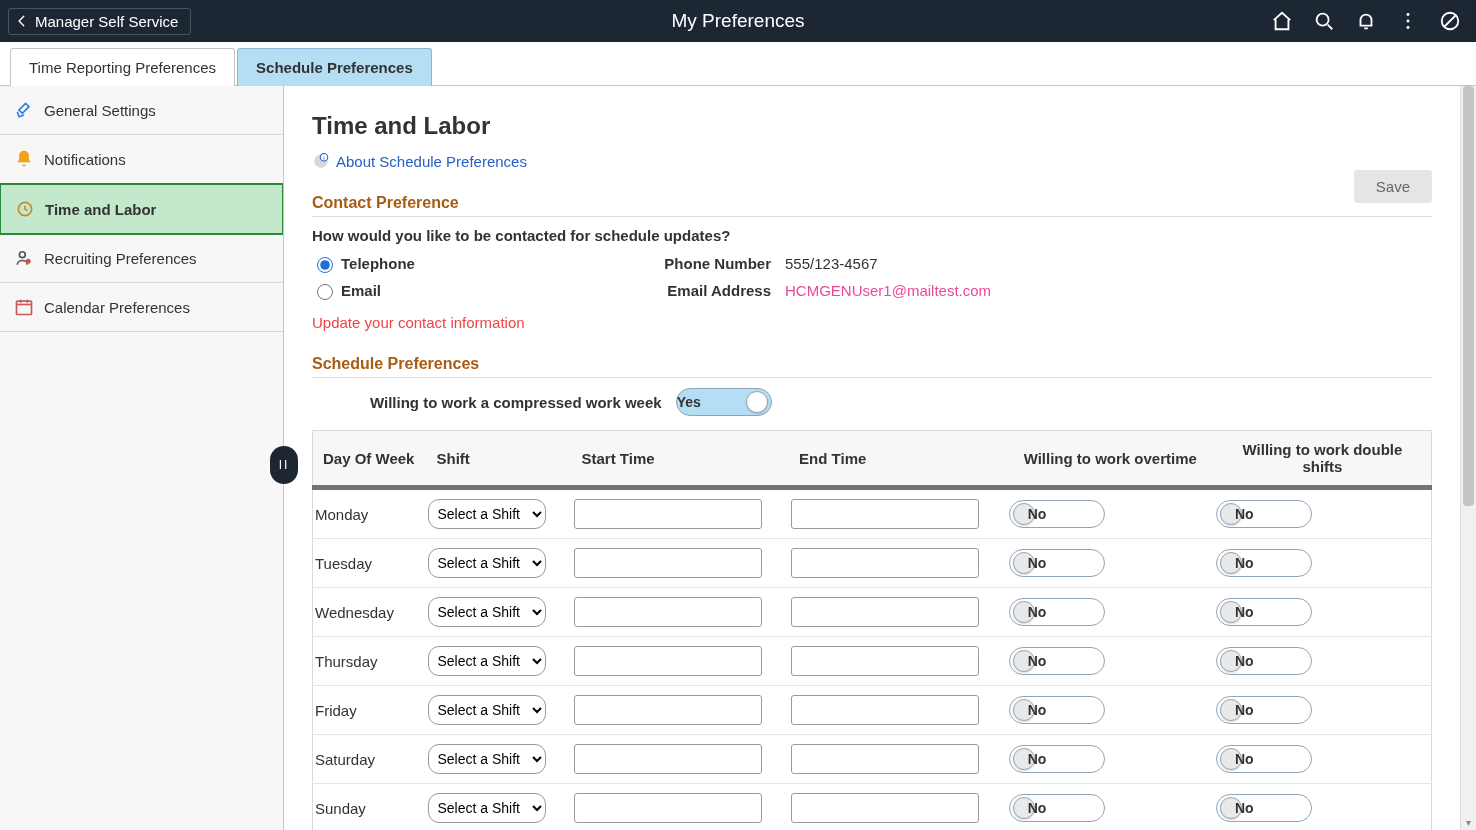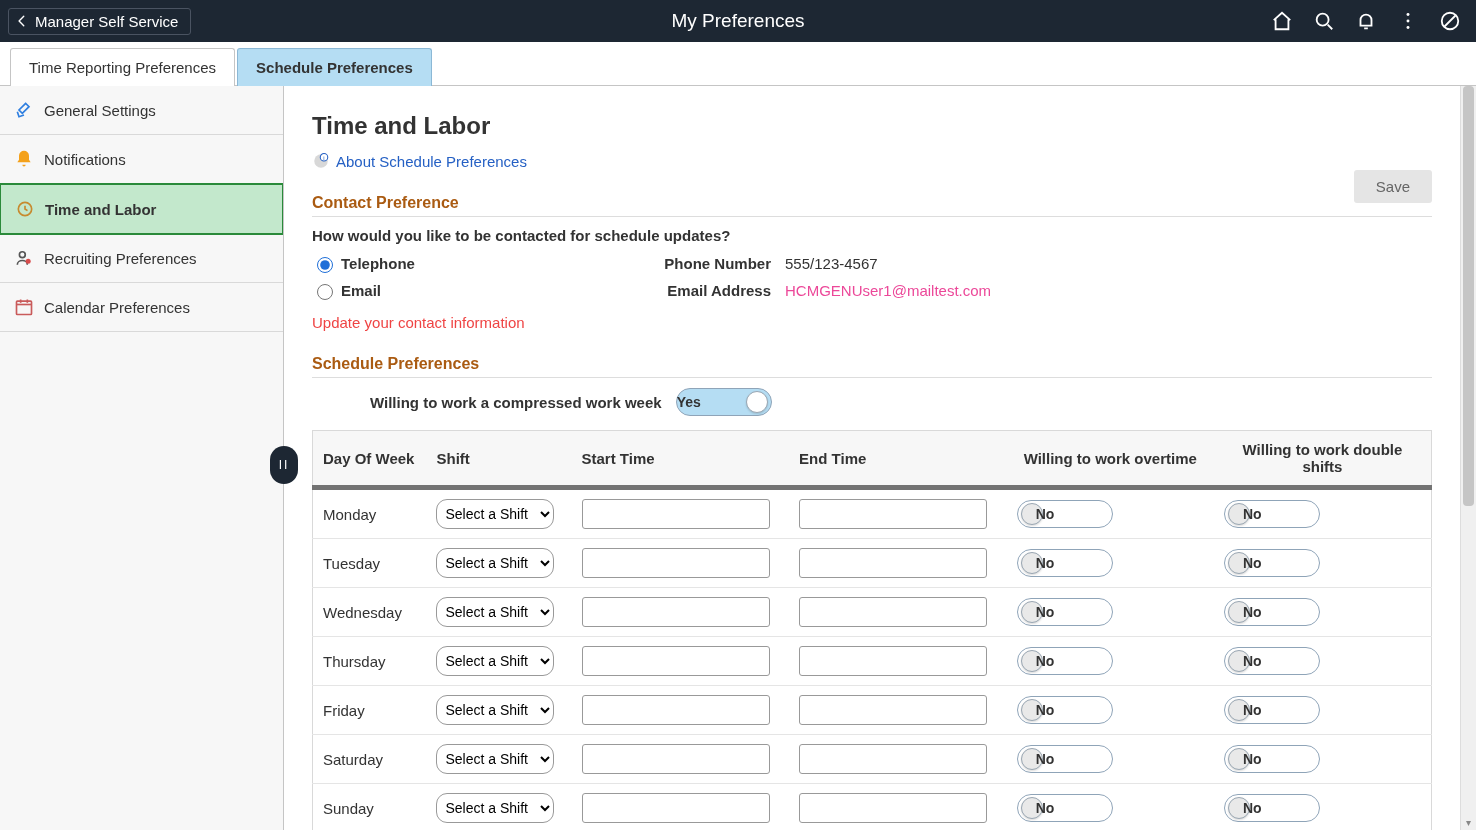--- a/index.html
+++ b/index.html
@@ -45,21 +45,21 @@
   .toggle .knob { width:22px; height:22px; border-radius:50%; background:#fff; border:1px solid #9aa7b3; position:absolute; top:2px; box-shadow:0 1px 2px rgba(0,0,0,.15); }
   .toggle.on .knob { right:3px; }
   .toggle.off .knob { left:3px; background:#e9e9e9; }
   .toggle .tlabel { position:absolute; left:0; right:0; text-align:left; font-weight:700; font-size:14px; }
   .toggle.off .tlabel { padding-left:18px; }
   .toggle.on .tlabel { padding-right:18px; }
   
   table.sched { width:100%; border:1px solid #d9d9d9; border-collapse:collapse; }
   table.sched th { text-align:left; font-weight:700; padding:10px 10px; background:#f7f7f7; border-bottom:5px solid #737373; font-size:15px; }
   table.sched th.center { text-align:center; }
-  table.sched td { padding:9px 10px; border-top:1px solid #e5e5e5; vertical-align:middle; }
+  table.sched td { padding:9px 2px; border-top:1px solid #e5e5e5; vertical-align:middle; }
   table.sched td.center { text-align:center; }
   .sel { border:1px solid #999; border-radius:11px; padding:5px 4px; font-size:14px; background:#fff; width:118px; }
   .tinput { border:1px solid #999; border-radius:3px; padding:6px 8px; width:188px; font-size:14px; }
   
   .handle { position:absolute; left:284px; top:360px; transform:translateX(-14px); width:28px; height:38px; background:#1d2733; border-radius:14px; display:flex; align-items:center; justify-content:center; color:#fff; font-size:12px; letter-spacing:2px; cursor:pointer; z-index:5; }
   
   .content-wrap { position:relative; flex:1; display:flex; }
   .fake-scroll { width:16px; background:#f0f0f0; border-left:1px solid #ddd; position:relative; }
   .fake-scroll .thumb { position:absolute; left:2px; right:2px; top:0; height:420px; background:#c5c5c5; border-radius:4px; }
   .fake-scroll .arrow { position:absolute; left:0; right:0; height:16px; display:flex; align-items:center; justify-content:center; color:#888; font-size:10px; }

